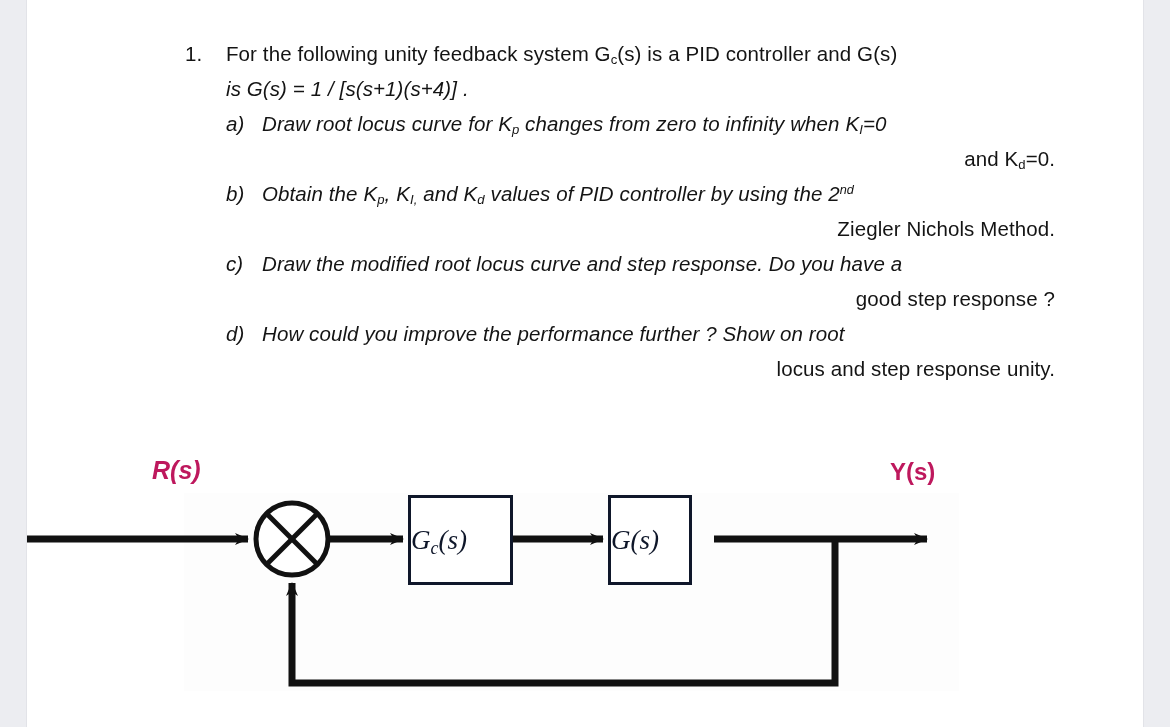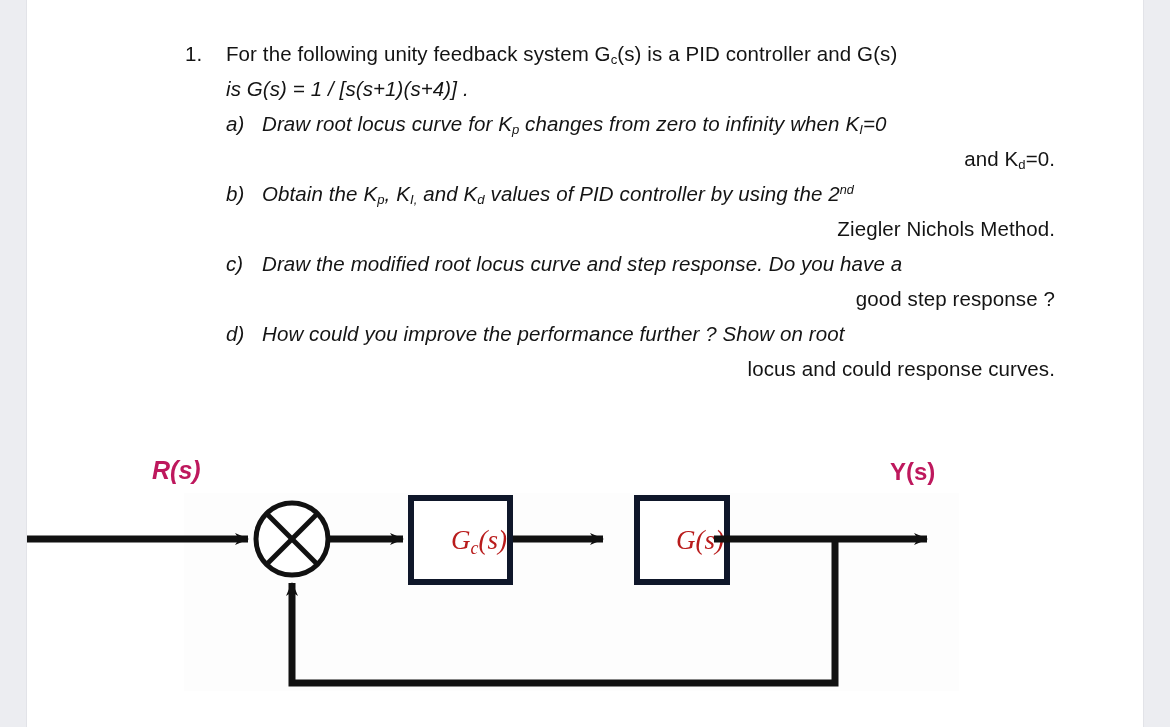--- a/index.html
+++ b/index.html
@@ -89,33 +89,33 @@
   }
   #label-y {
     left: 831px;
     top: 458px;
     font-weight: 700;
     font-size: 24px;
     margin-left: 32px;
   }
   .blk {
     position: absolute;
-    border: 6px solid #0f172a;
+    border: 3px solid #0f172a;
     background: #fff;
     box-sizing: border-box;
     display: flex;
     align-items: center;
-    justify-content: flex-end;
+    justify-content: flex-start;
     font-family: "Liberation Serif", serif;
     font-style: italic;
     font-size: 27px;
-    color: #b91c1c;
+    color: #0f172a;
   }
   #blk-gc { left: 381px; top: 495px; width: 105px; height: 90px; }
-  #blk-g  { left: 607px; top: 495px; width: 96px; height: 90px; }
+  #blk-g  { left: 581px; top: 495px; width: 84px; height: 90px; }
   .blk .sb {
     font-size: 0.66em;
     vertical-align: -0.28em;
     line-height: 0;
   }
   #sum-plus, #sum-minus {
     position: absolute;
     color: #111;
     font-size: 22px;
     font-weight: 400;
@@ -153,21 +153,21 @@
     <div class="q-row indent-1">
       <span class="q-marker alpha">c)</span>
       <span class="q-body">Draw the modified root locus curve and step response. Do you have a</span>
     </div>
     <div class="indent-2">good step response ?</div>
 
     <div class="q-row indent-1">
       <span class="q-marker alpha">d)</span>
       <span class="q-body">How could you improve the  performance further ?  Show on root</span>
     </div>
-    <div class="indent-2">locus and could response curves.</div>
+    <div class="indent-2">locus and step response unity.</div>
 
   </div>
 
   <div id="diagram"></div>
 
   <div id="label-r" class="sig-label">R(s)</div>
   <div id="label-y" class="sig-label">Y(s)</div>
 
   <div id="blk-gc" class="blk">
       <span><span>G</span><span class="sb">c</span><span>(s)</span></span>

